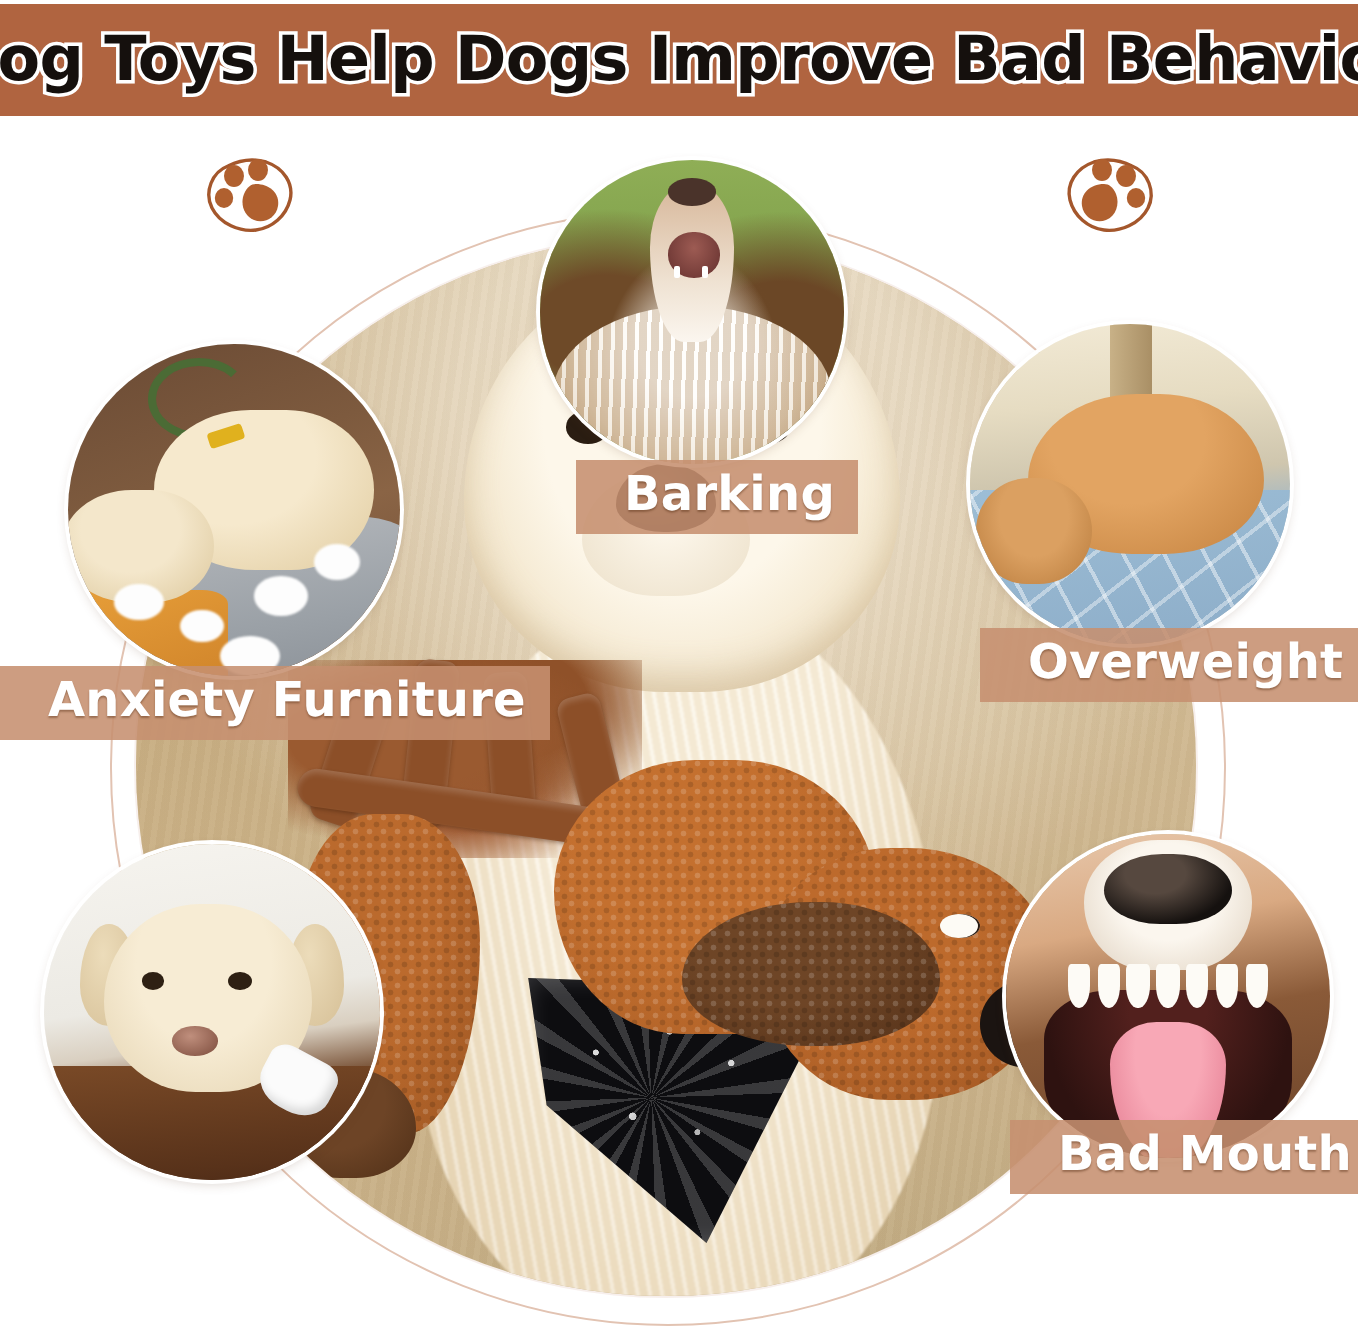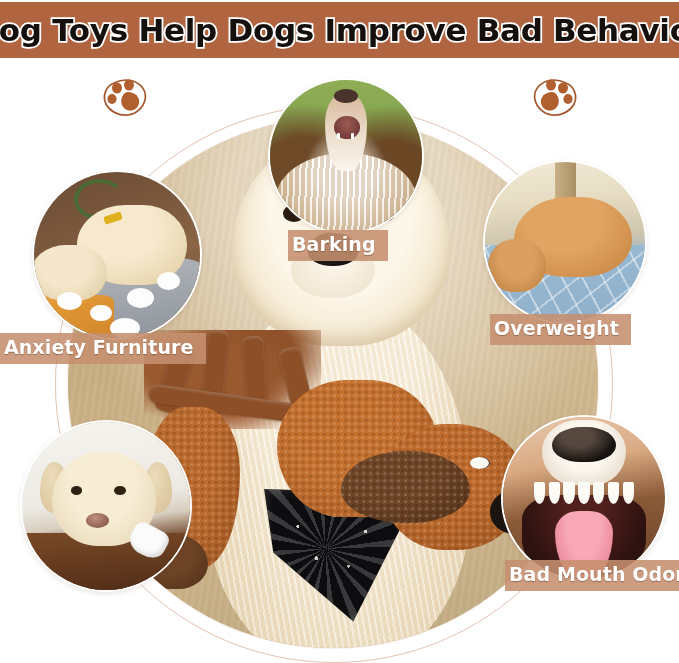--- a/index.html
+++ b/index.html
@@ -360,23 +360,23 @@
     position:absolute;left:32%;top:58%;width:36%;height:44%;
     border-radius:40% 40% 48% 48%/30% 30% 70% 70%;
     background:radial-gradient(ellipse at 50% 22%,#f8a8b6 0 40%,#e2798e 100%);
   }
 
   
   .tag{
     position:absolute;z-index:35;
     background:rgba(198,144,112,.88);
     color:#ffffff;
-    font-size:19px;font-weight:bold;
+    font-size:24px;font-weight:bold;
     letter-spacing:.1px;
-    padding:4px 12px 5px 4px;
+    padding:4px 12px 5px 24px;
     white-space:nowrap;
     text-shadow:0 1px 1px rgba(90,50,25,.45);
     line-height:1.15;
     font-family:"DejaVu Sans", sans-serif;
   }
   .tag-barking{left:288px;top:230px;}
   .tag-furniture{left:0px;top:333px;}
   .tag-overweight{left:490px;top:314px;}
   .tag-boredom{left:0px;top:562px;}
   .tag-odor{left:505px;top:560px;}

